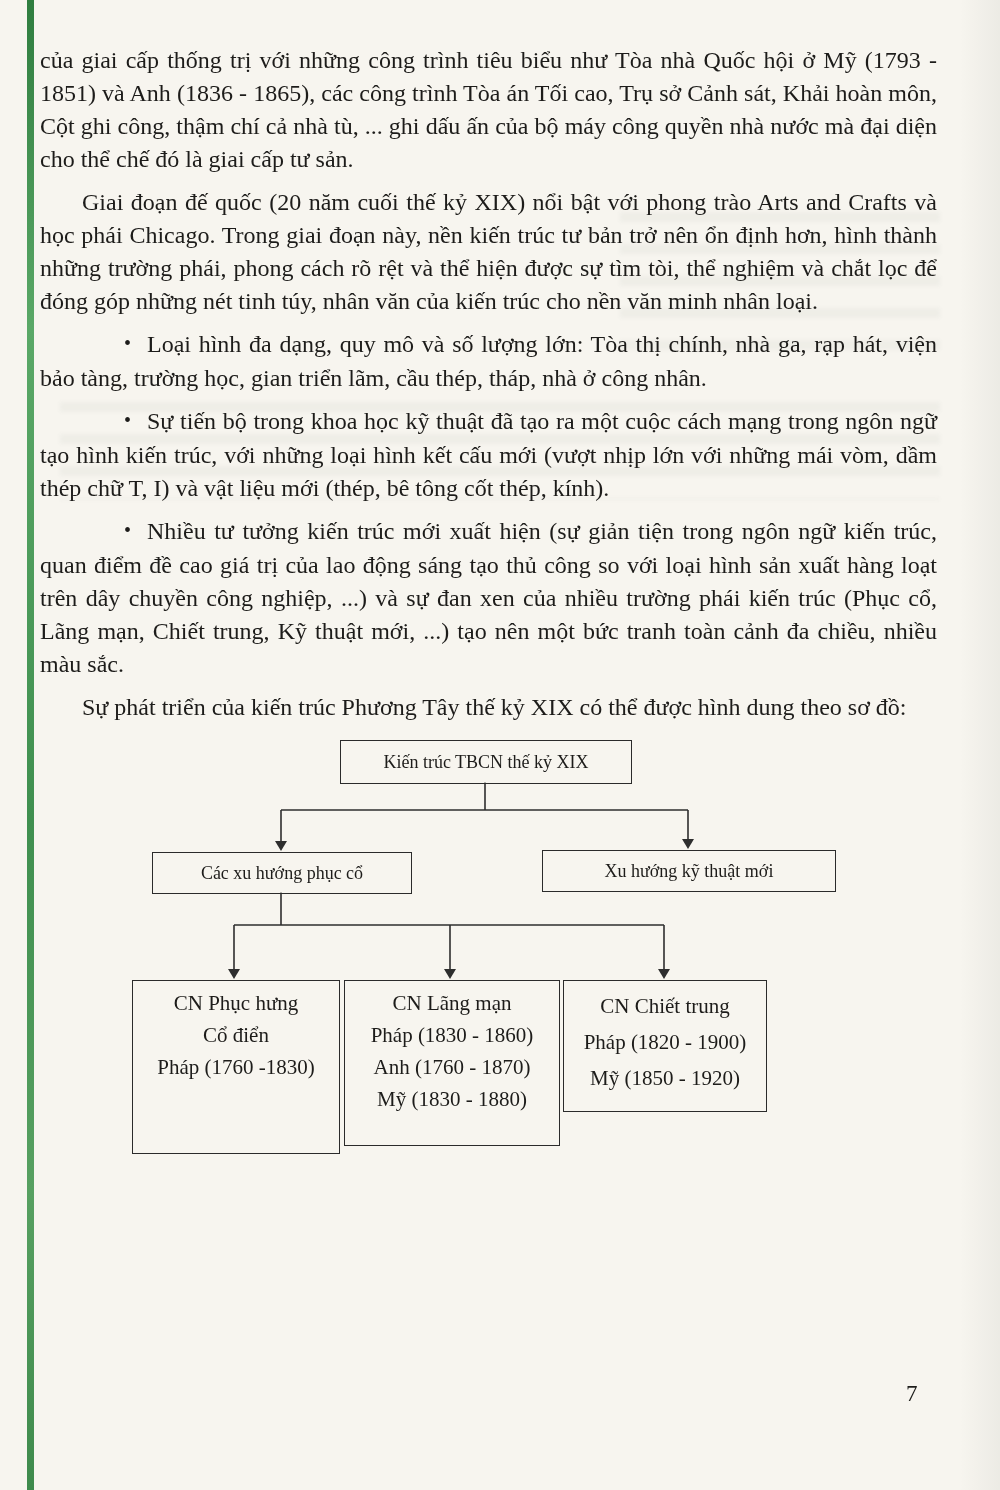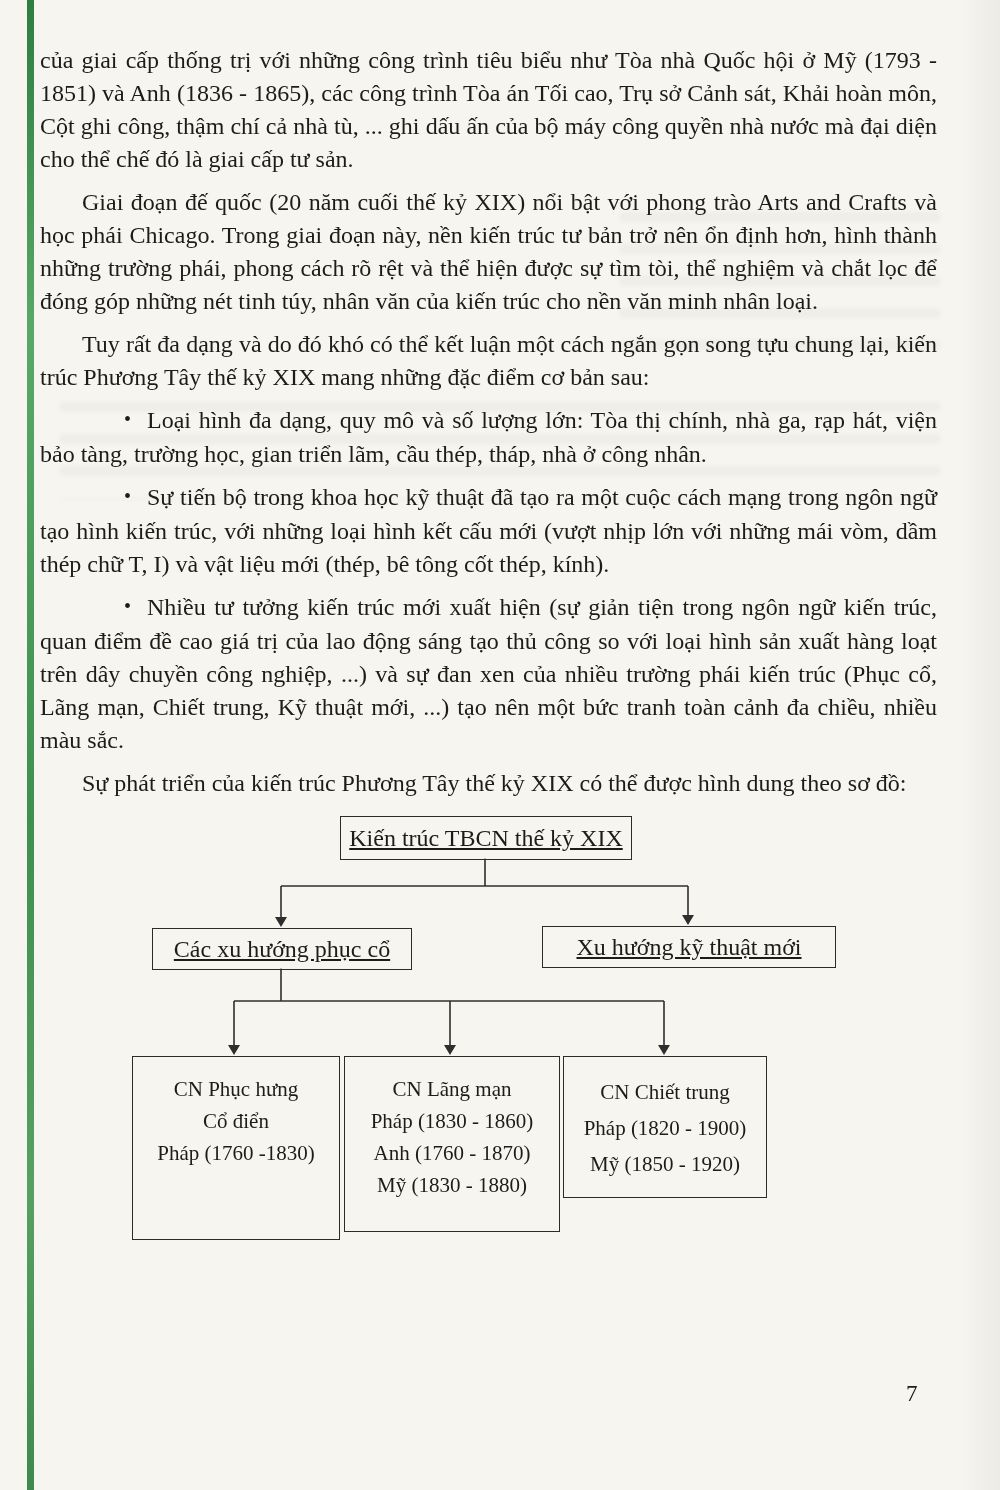--- a/index.html
+++ b/index.html
@@ -34,28 +34,28 @@
   }
   p.indent { text-indent:42px; }
   p.bullet { text-indent:42px; }
   .marker { display:inline-block; margin-right:16px; font-size:20px; transform:translateY(-2px); }
   
   .diagram { position:relative; height:432px; margin-top:8px; }
   .connectors { position:absolute; left:0; top:0; }
   .dbox {
     position:absolute; border:1.6px solid #2b2b2b;
     display:flex; align-items:center; justify-content:center;
-    font-size:24px; text-align:center; background:rgba(247,245,239,0.6);text-decoration:underline;
+    font-size:18px; text-align:center; background:rgba(247,245,239,0.6);
   }
   #root-box   { left:300px; top:6px;   width:290px; height:42px; }
   #branch-left{ left:112px; top:118px; width:258px; height:40px; }
   #branch-right{left:502px; top:116px; width:292px; height:40px; }
   .leaf {
     position:absolute; border:1.6px solid #2b2b2b;
-    padding-top:16px; text-align:center; background:rgba(247,245,239,0.6);
+    padding-top:6px; text-align:center; background:rgba(247,245,239,0.6);
   }
   .leaf .line { font-size:21px; line-height:32px; text-align:center; }
   #leaf1 { left:92px;  top:246px; width:206px; height:166px; }
   #leaf2 { left:304px; top:246px; width:214px; height:158px; }
   #leaf3 { left:523px; top:246px; width:202px; height:124px; }
   #leaf3 .line { line-height:34px; padding-top:2px; }
   .page-number {
     position:absolute; left:906px; top:1381px;
     font-size:23px; color:#1d1c1a;
   }
@@ -67,21 +67,20 @@
 <div class="edge-shade"></div>
 <div class="ghost" style="left:620px; top:190px; width:320px; height:160px;"></div>
 <div class="ghost" style="left:60px; top:380px; width:880px; height:120px;"></div>
 
 <div class="content">
 
   <p>của giai cấp thống trị với những công trình tiêu biểu như Tòa nhà Quốc hội ở Mỹ (1793 - 1851) và Anh (1836 - 1865), các công trình Tòa án Tối cao, Trụ sở Cảnh sát, Khải hoàn môn, Cột ghi công, thậm chí cả nhà tù, ... ghi dấu ấn của bộ máy công quyền nhà nước mà đại diện cho thể chế đó là giai cấp tư sản.</p>
 
   <p class="indent">Giai đoạn đế quốc (20 năm cuối thế kỷ XIX) nổi bật với phong trào Arts and Crafts và học phái Chicago. Trong giai đoạn này, nền kiến trúc tư bản trở nên ổn định hơn, hình thành những trường phái, phong cách rõ rệt và thể hiện được sự tìm tòi, thể nghiệm và chắt lọc để đóng góp những nét tinh túy, nhân văn của kiến trúc cho nền văn minh nhân loại.</p>
 
-  <p class="indent">Tuy rất đa dạng và do đó khó có thể kết luận một cách ngắn gọn song tựu chung lại, kiến trúc Phương Tây thế kỷ XIX mang những đặc điểm cơ bản sau:</p>
 
   <p class="bullet"><span class="marker">•</span><span>Loại hình đa dạng, quy mô và số lượng lớn: Tòa thị chính, nhà ga, rạp hát, viện bảo tàng, trường học, gian triển lãm, cầu thép, tháp, nhà ở công nhân.</span></p>
 
 
   <p class="bullet"><span class="marker">•</span><span>Sự tiến bộ trong khoa học kỹ thuật đã tạo ra một cuộc cách mạng trong ngôn ngữ tạo hình kiến trúc, với những loại hình kết cấu mới (vượt nhịp lớn với những mái vòm, dầm thép chữ T, I) và vật liệu mới (thép, bê tông cốt thép, kính).</span></p>
 
   <p class="bullet"><span class="marker">•</span><span>Nhiều tư tưởng kiến trúc mới xuất hiện (sự giản tiện trong ngôn ngữ kiến trúc, quan điểm đề cao giá trị của lao động sáng tạo thủ công so với loại hình sản xuất hàng loạt trên dây chuyền công nghiệp, ...) và sự đan xen của nhiều trường phái kiến trúc (Phục cổ, Lãng mạn, Chiết trung, Kỹ thuật mới, ...) tạo nên một bức tranh toàn cảnh đa chiều, nhiều màu sắc.</span></p>
 
   <p class="indent">Sự phát triển của kiến trúc Phương Tây thế kỷ XIX có thể được hình dung theo sơ đồ:</p>
 

